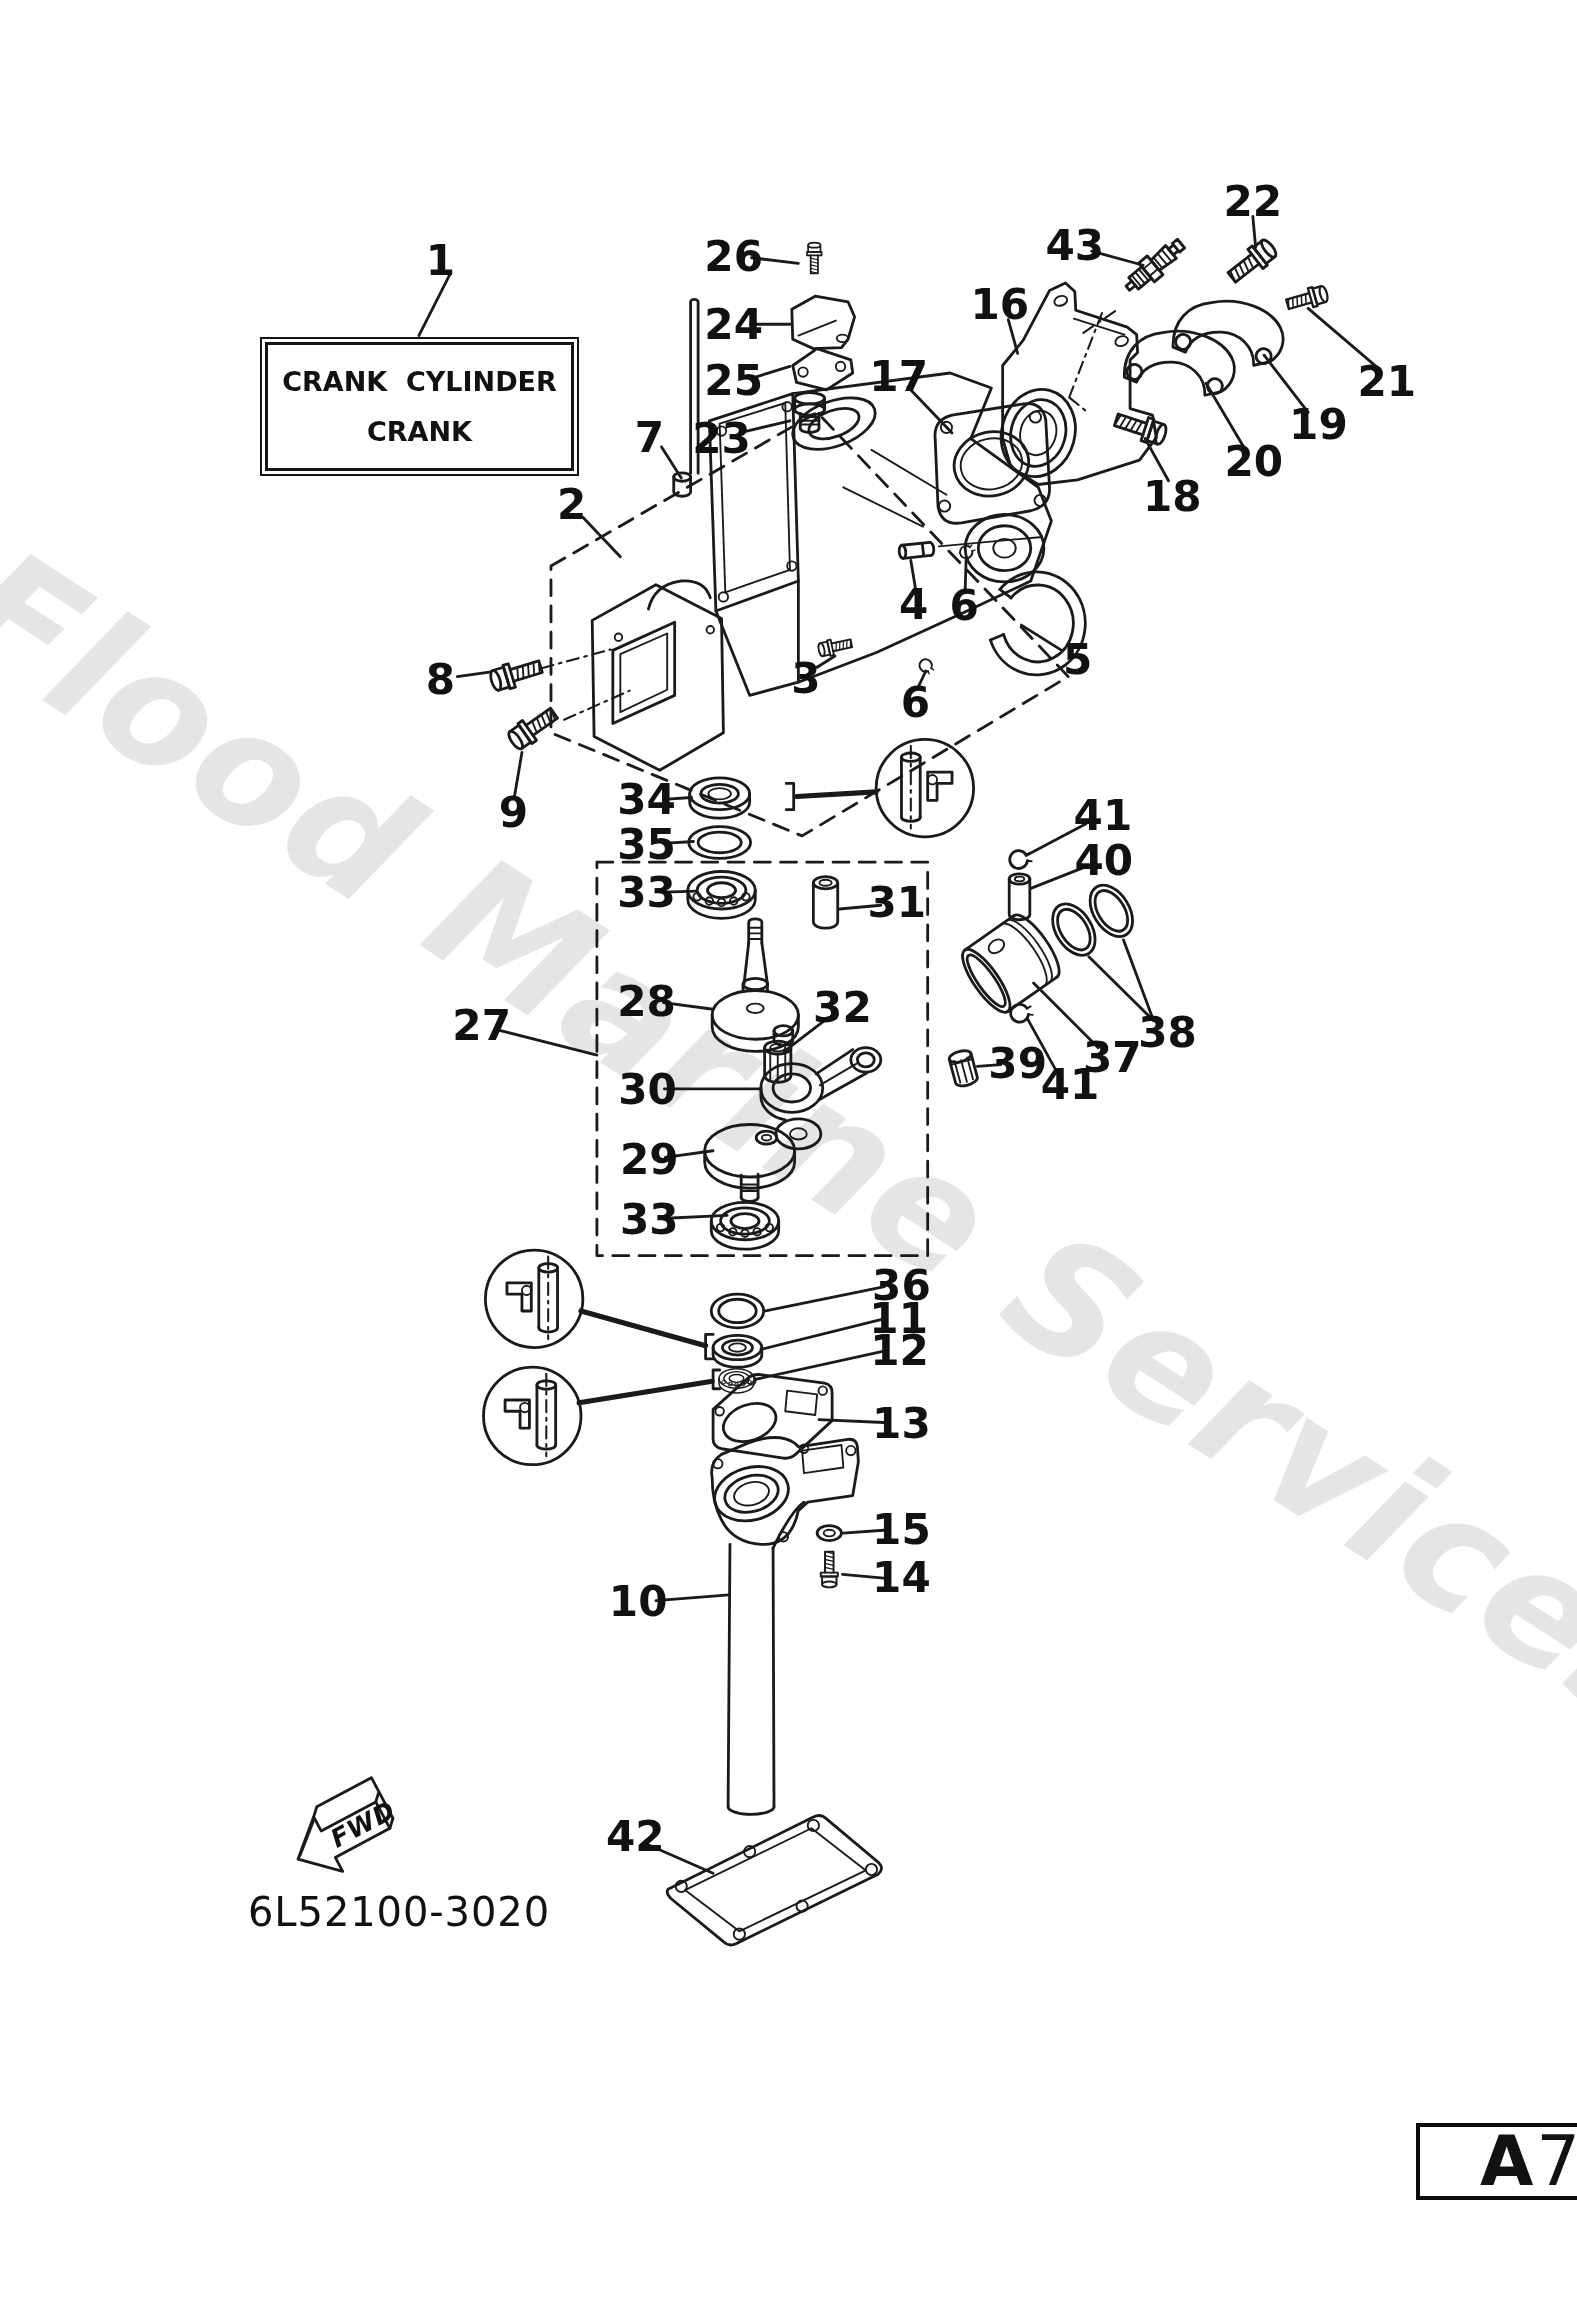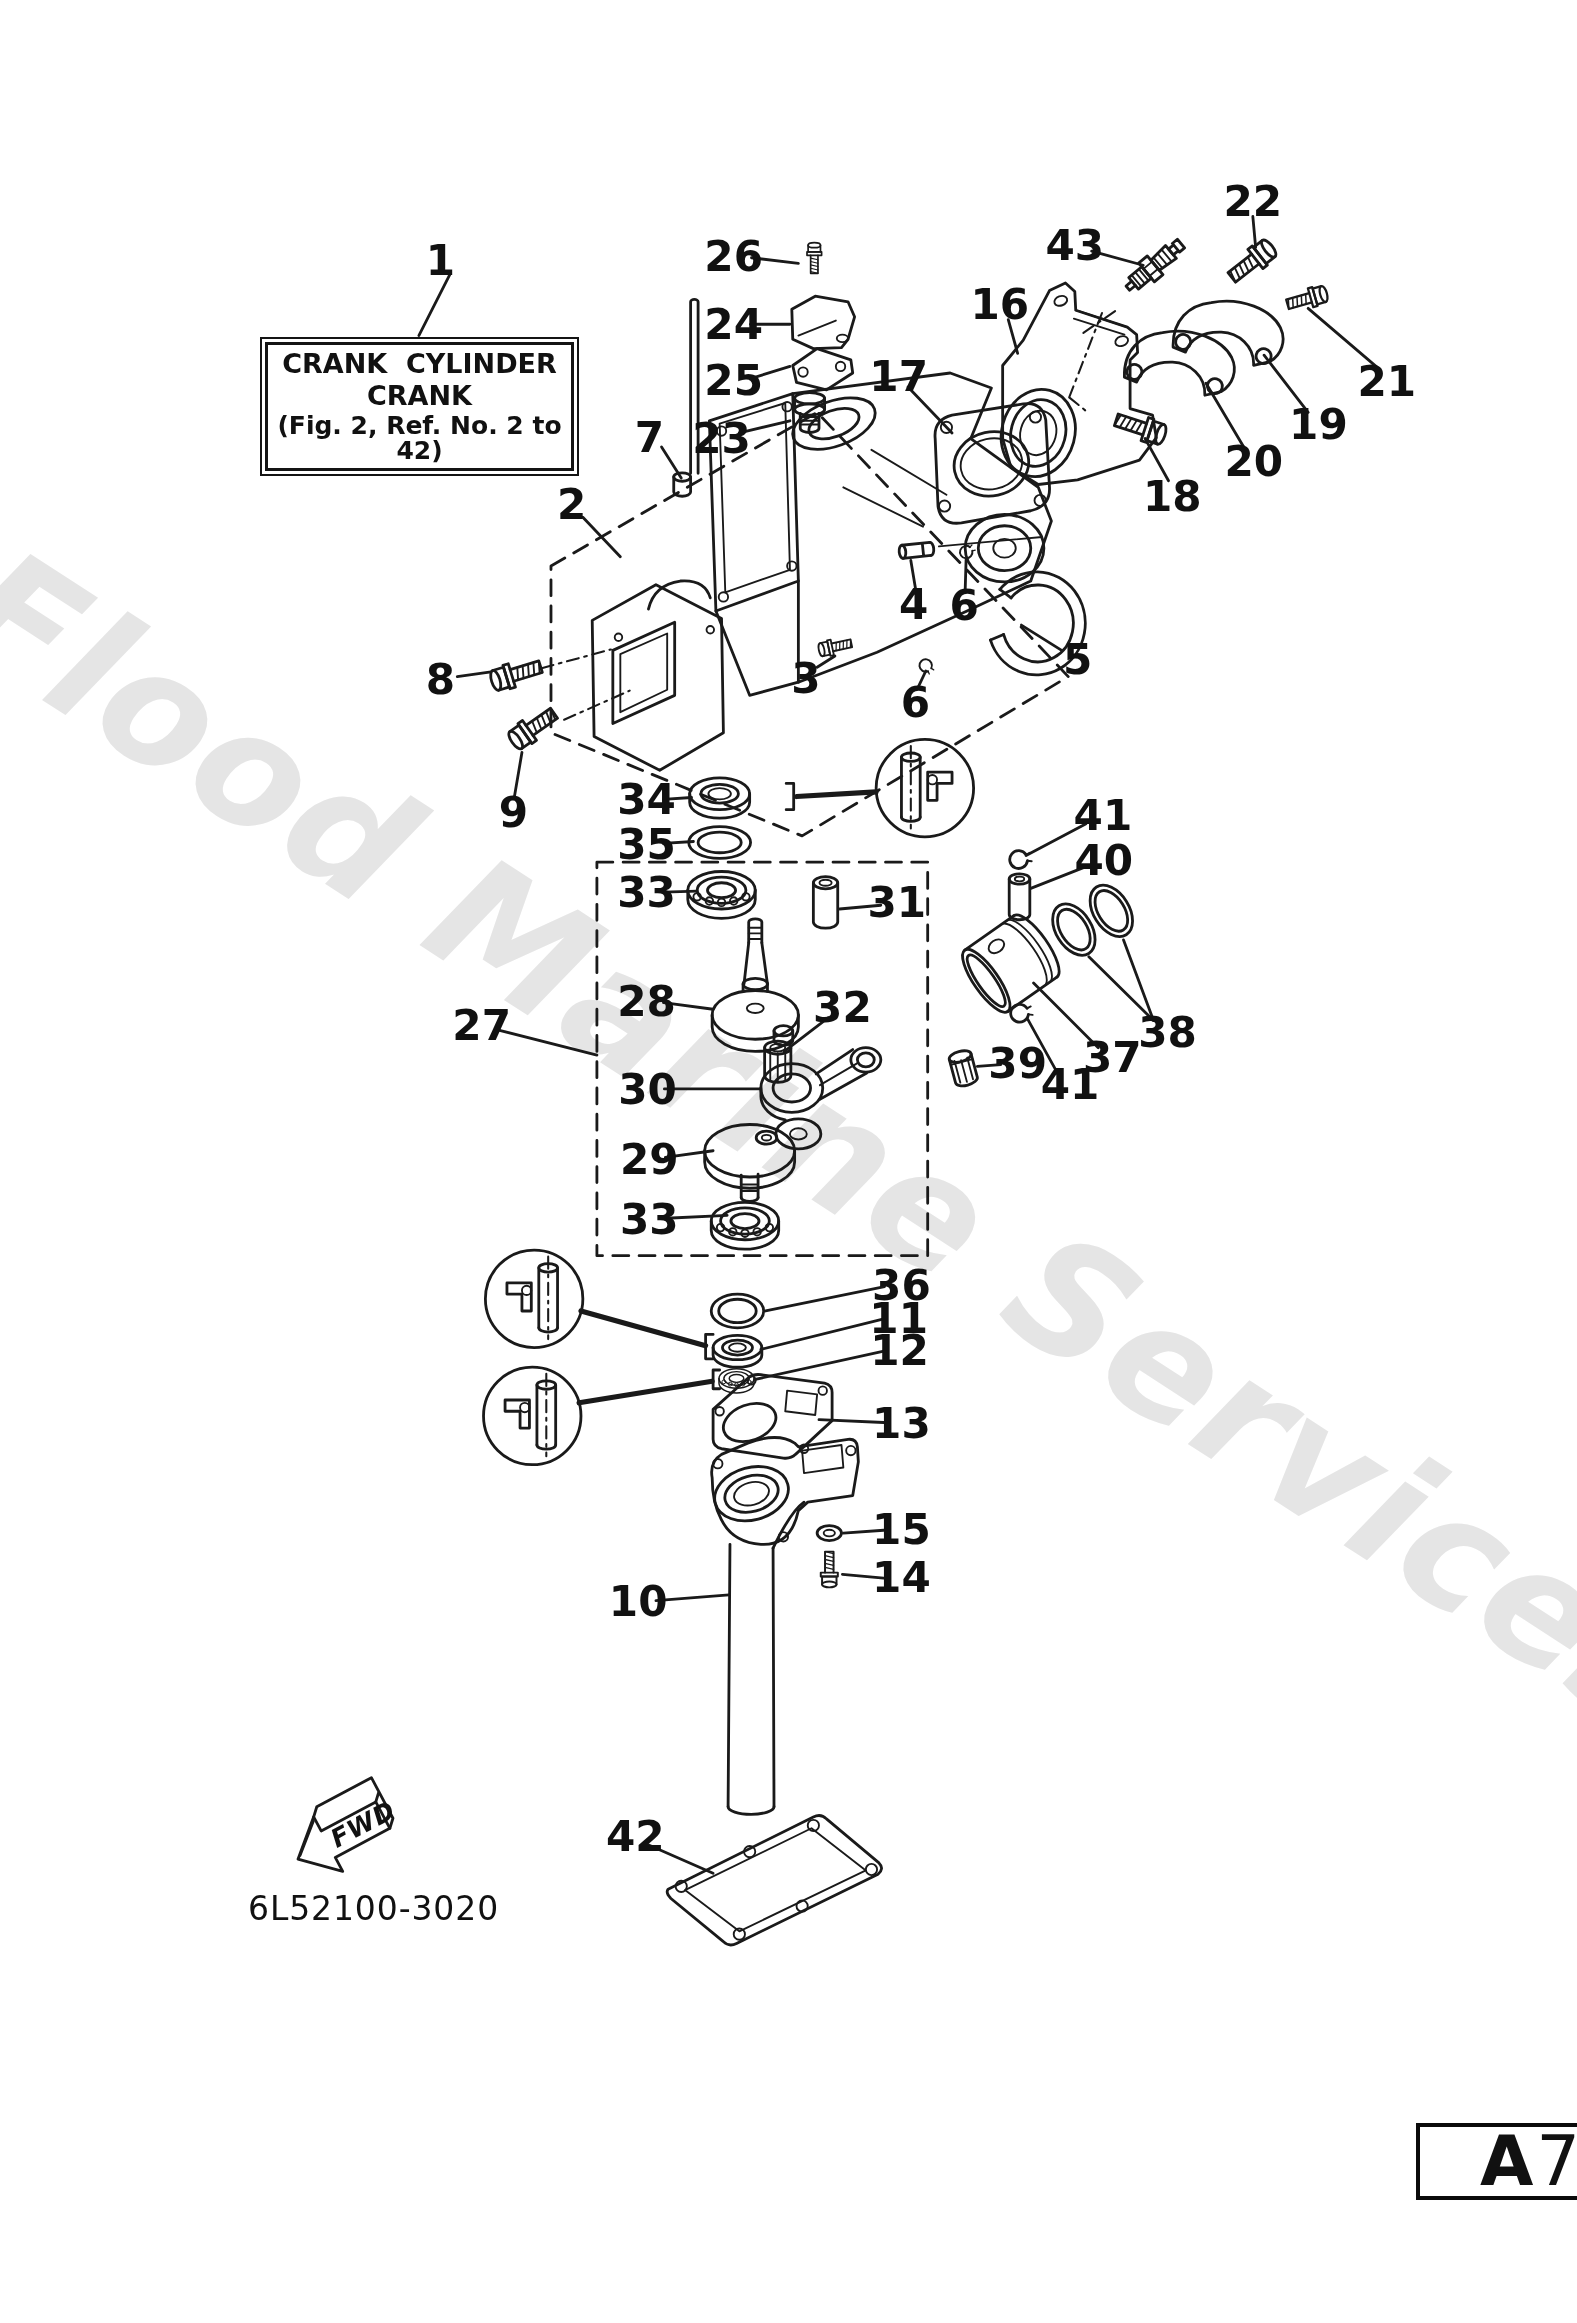--- a/index.html
+++ b/index.html
@@ -16,21 +16,21 @@
   #diagram-svg .thick{stroke-width:5.5;}
   #diagram-svg .dash{stroke-dasharray:17 11;}
   #diagram-svg .dashdot{stroke-dasharray:13 6 3 6;stroke-width:2.2;}
   #diagram-svg text.fwd{font-size:27px;font-weight:bold;font-style:italic;letter-spacing:1px;}
   .titlebox{position:absolute;left:260px;top:337px;width:319px;height:139px;box-sizing:border-box;
         border:2.8px solid #141414;padding:3px;z-index:3;background:#fff;}
   .titlebox-inner{width:100%;height:100%;box-sizing:border-box;border:3.7px solid #141414;
         display:flex;flex-direction:column;align-items:center;justify-content:space-evenly;text-align:center;}
   .titlebox-line{font-weight:bold;font-size:27px;line-height:1;word-spacing:9.4px;}
   .titlebox-fig{font-weight:bold;font-size:25px;line-height:1;}
-  .drawing-number{position:absolute;left:248px;top:1889px;font-size:33px;letter-spacing:0.9px;z-index:3;text-align:right;}
+  .drawing-number{position:absolute;left:248px;top:1889px;font-size:40px;letter-spacing:0.9px;z-index:3;text-align:right;}
   .page-code{position:absolute;left:1416px;top:2123px;width:215px;height:77px;box-sizing:border-box;
         border:4.7px solid #0a0a0a;display:flex;align-items:center;padding-left:60px;z-index:3;background:#fff;}
   .page-code .letter{font-size:69px;font-weight:bold;line-height:1;}
   .page-code .digit{font-size:69px;font-weight:normal;line-height:1;margin-left:2.8px;}
 </style>
 </head>
 <body>
 
 <div id="page">
 
@@ -449,21 +449,20 @@
         <text x="1142" y="1173" class="callout">41</text>
         <text x="678" y="1975" class="callout">42</text>
         <text x="1147" y="277" class="callout">43</text>
       </g>
   </svg>
 
   <div class="titlebox">
     <div class="titlebox-inner">
       <div class="titlebox-line">CRANK CYLINDER</div>
       <div class="titlebox-line">CRANK</div>
-      <div class="titlebox-fig">(Fig. 2, Ref. No. 2 to 42)</div>
     </div>
   </div>
 
   <div class="drawing-number">6L52100-3020</div>
 
   <div class="page-code">
     <span class="letter">A</span>
     <span class="digit">7</span>
   </div>
 

